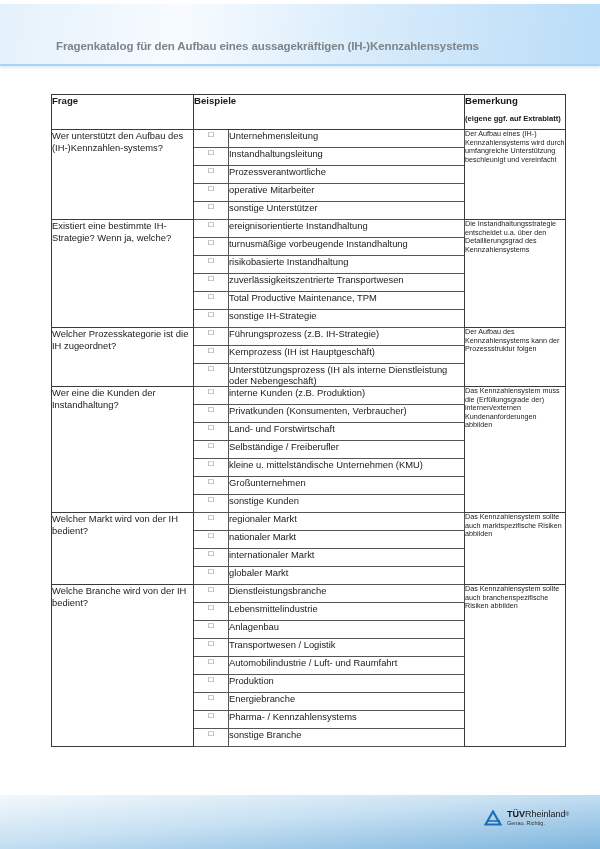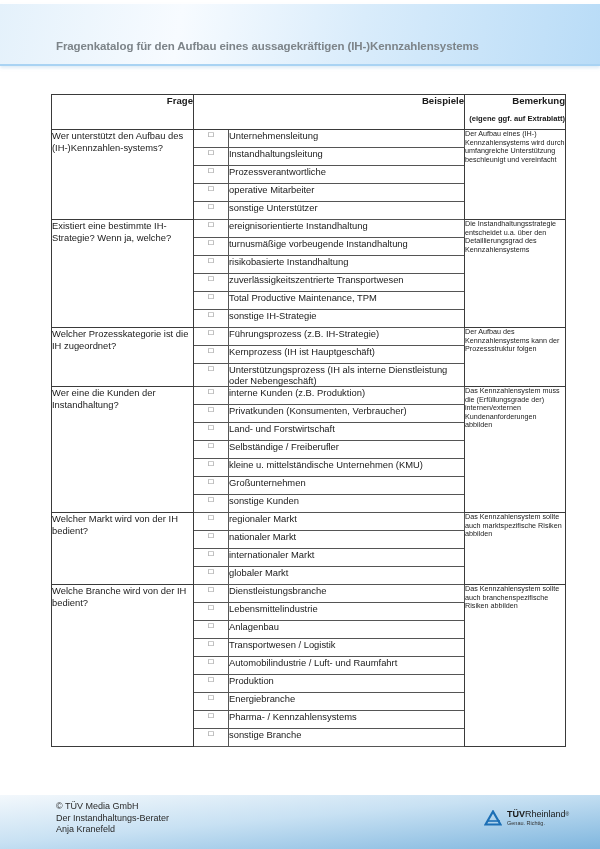--- a/index.html
+++ b/index.html
@@ -25,21 +25,21 @@
       font-size: 9.4px; color: #1a1a1a;
     }
     table.catalog td, table.catalog th {
       border: 1px solid #3a3a3a; padding: 0; vertical-align: top;
     }
     table.catalog .inner { border-color: #555; }
     col.c-q { width: 142px; }
     col.c-box { width: 35px; }
     col.c-ex { width: 236px; }
     col.c-rem { width: 101px; }
-    th.h { font-weight: bold; font-size: 9.6px; text-align: right; padding-top: 3px; height: 34px; }
+    th.h { font-weight: bold; font-size: 9.6px; text-align: left; padding-top: 3px; height: 34px; }
     th.h .sub { display: block; font-size: 7.6px; line-height: 9px; margin-top: 8px; }
     td.q { padding: 4px 6px 0 6px; line-height: 11.5px; border-right: 2px solid #999; }
     td.box { text-align: center; vertical-align: middle; font-size: 8px; color: #333; }
     td.ex { padding: 0 6px; vertical-align: middle; height: 17px; line-height: 11px; }
     td.rem { padding: 3px 4px 0 4px; font-size: 7.2px; line-height: 8.6px; color: #222; border-left: 2px solid #999; margin-left: 47px; }
     .footer {
       position: absolute; left: 0; top: 795px; width: 600px; height: 54px;
       background: linear-gradient(175deg, #f3f8fc 0%, #c8e1f3 45%, #7fb6de 100%);
     }
     .footer-text { position: absolute; left: 56px; top: 6px; font-size: 9px; line-height: 11.5px; color: #2a2a2a; }
@@ -220,25 +220,20 @@
         <td class="ex inner">Pharma- / Kennzahlensystems</td>
       </tr>
       <tr>
         <td class="box inner">□</td>
         <td class="ex inner">sonstige Branche</td>
       </tr>
     </tbody>
 </table>
 
 <div class="footer">
-  <div class="footer-text">
-    <div>© TÜV Media GmbH</div>
-    <div>Der Instandhaltungs-Berater</div>
-    <div>Anja Kranefeld</div>
-  </div>
   <div class="logo">
     <svg class="logo-tri" viewBox="0 0 18 16">
       <polygon points="9,1.5 16.5,14.5 1.5,14.5" fill="none" stroke="#1c6fb5" stroke-width="2.2"></polygon>
       <line x1="3" y1="11" x2="16" y2="11" stroke="#1c6fb5" stroke-width="1.6"></line>
     </svg>
     <div>
       <div class="logo-name"><b>TÜV</b><span>Rheinland</span><span class="logo-reg">®</span></div>
       <div class="logo-slogan">Genau. Richtig.</div>
     </div>
   </div>

